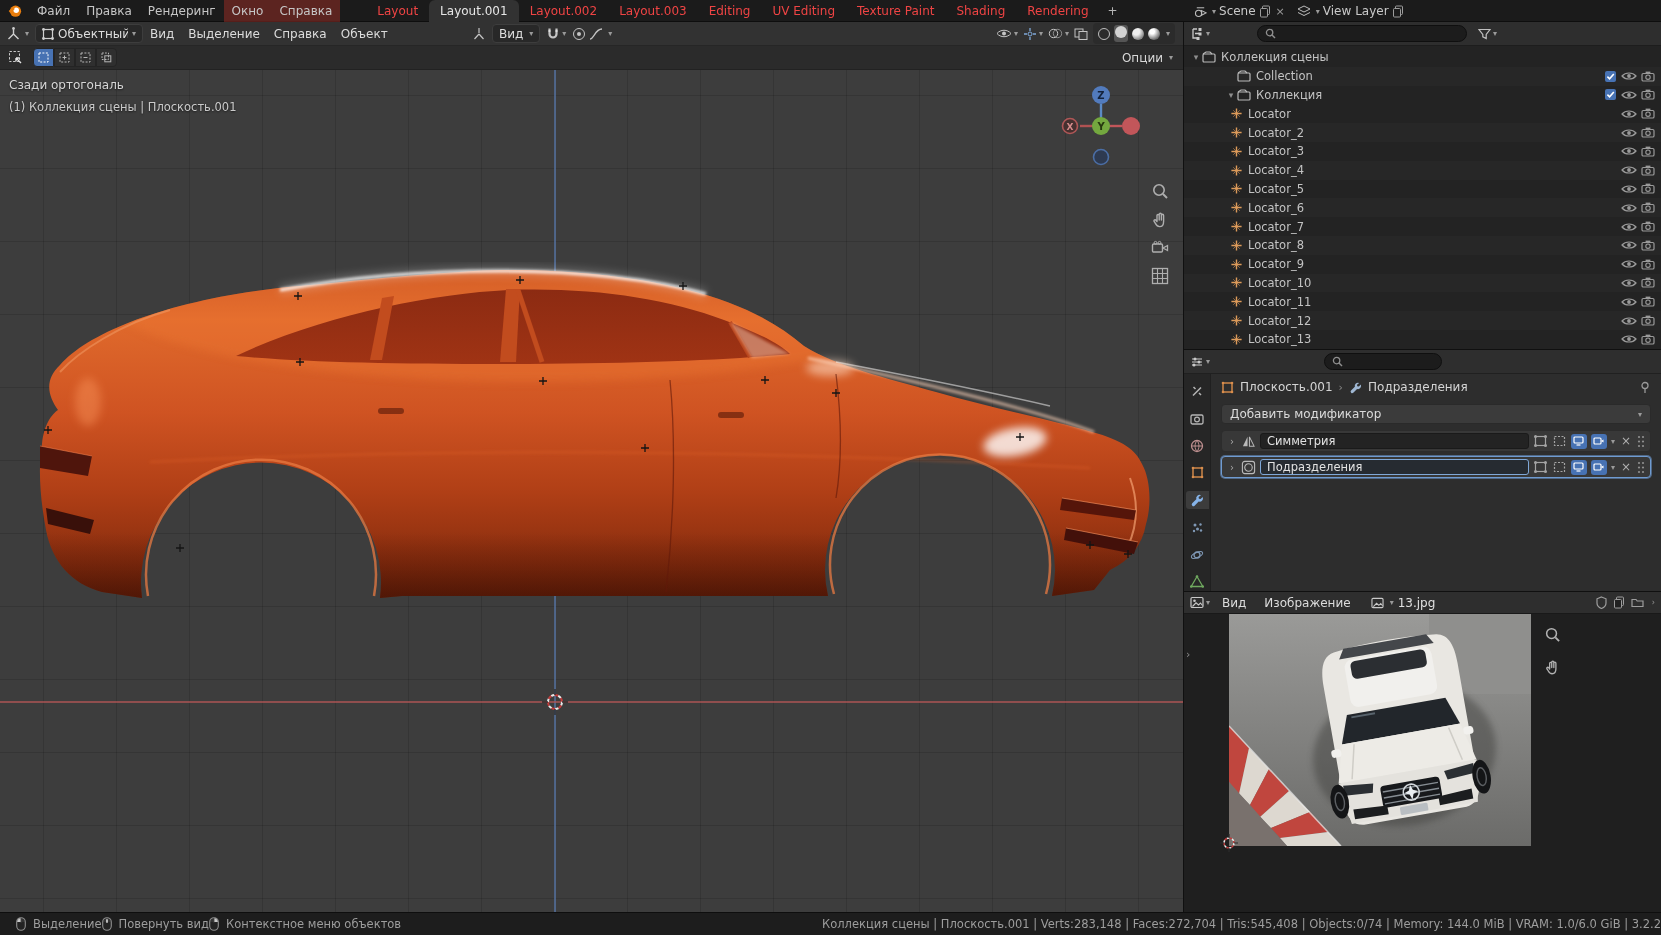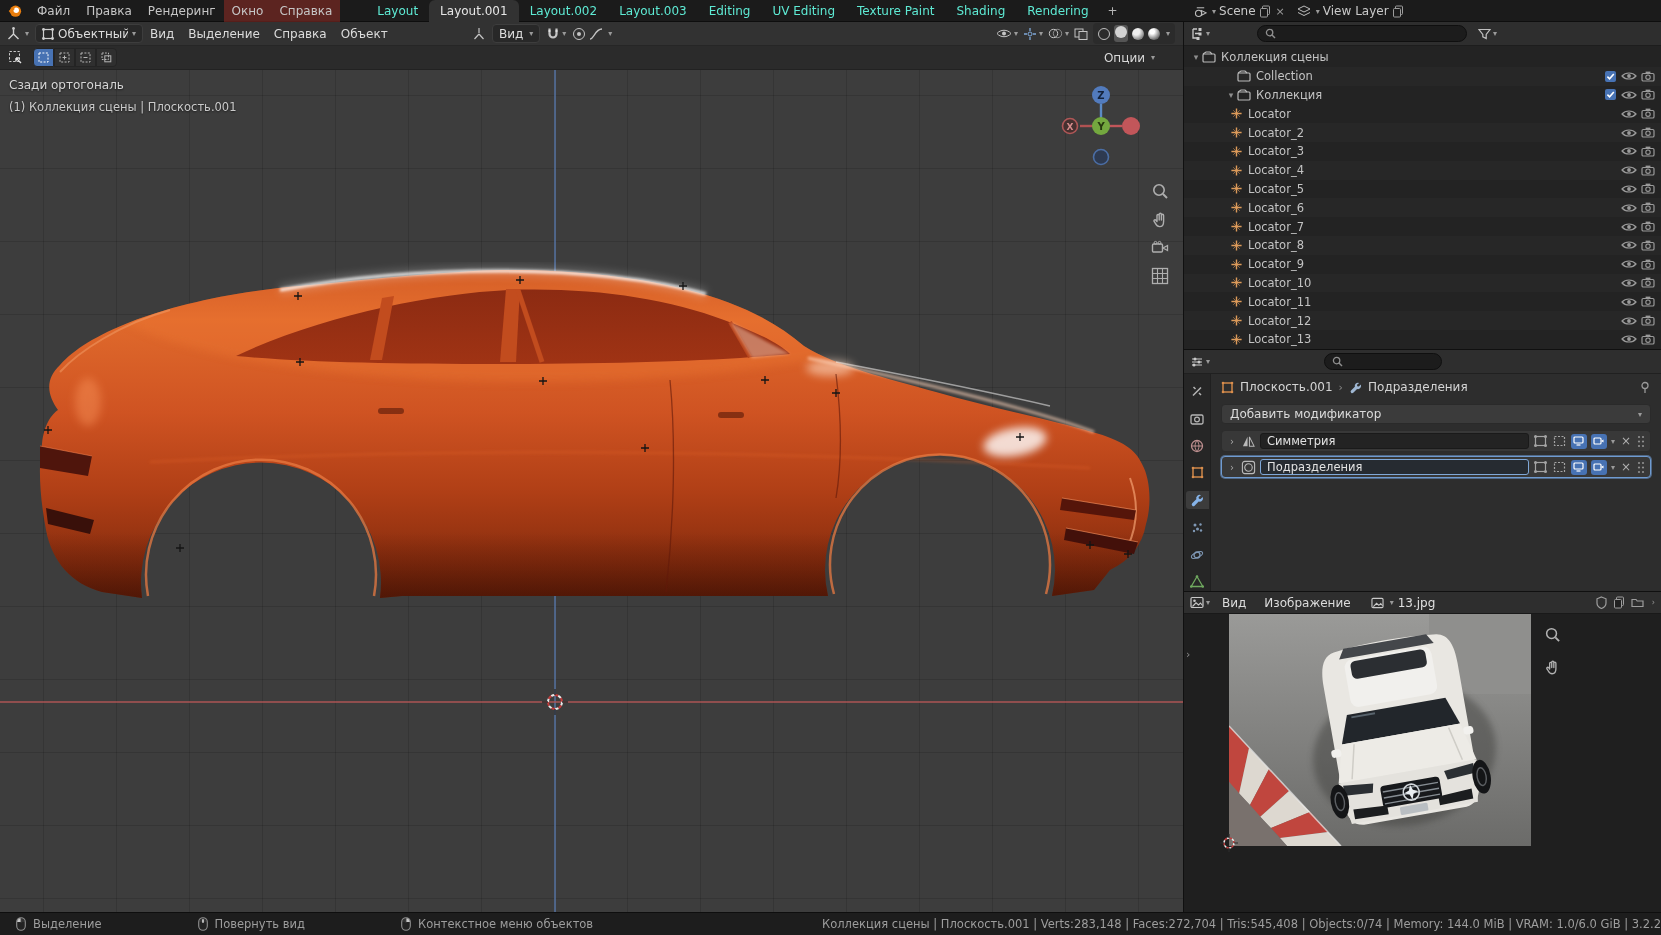--- a/index.html
+++ b/index.html
@@ -9,21 +9,21 @@
   .ic{display:inline-block;vertical-align:middle;flex:none}
   .chev{font-size:8px;color:#9a9a9a;margin-left:2px}
 
   
   .topbar{position:absolute;top:0;left:0;right:0;height:22px;background:#1b1b1b;
           border-bottom:1px solid #0e0e0e;display:flex;align-items:center}
   .logo{display:flex;align-items:center;padding:0 6px 0 8px}
   .tb-menu{padding:0 8px;height:22px;line-height:22px;color:#c6c6c6;cursor:default}
   .tb-menu.tinted{background:rgba(158,45,38,0.5)}
   .tb-tabs{display:flex;align-items:flex-end;height:22px;margin-left:26px}
-  .tb-tab{padding:0 11px;height:22px;line-height:23px;color:#5eead4;border-radius:6px 6px 0 0;white-space:nowrap}
+  .tb-tab{padding:0 11px;height:22px;line-height:23px;color:#ef4444;border-radius:6px 6px 0 0;white-space:nowrap}
   .tb-tab.active{background:#323232;color:#e6e6e6}
   .tb-tab-add{padding:0 8px;color:#b5b5b5;line-height:22px}
   .tb-right{position:absolute;left:1191px;top:0;height:22px;display:flex;align-items:center;gap:4px;color:#c9c9c9}
   .tb-widget{display:flex;align-items:center;gap:3px;padding:0 3px;height:20px}
   .tb-x{color:#9a9a9a;font-size:11px;padding:0 2px}
 
   
   .viewport{position:absolute;left:0;top:22px;width:1183px;height:890px;background:#3d3d3d}
   .rightcol{position:absolute;left:1183px;top:22px;width:478px;height:890px;background:#232323;border-left:1px solid #101010}
 
@@ -45,21 +45,21 @@
   .shadegrp .active-wrap{background:#555;border-radius:3px;padding:1px}
 
   
   .vp-tools{position:absolute;top:24px;left:0;right:0;height:24px;background:#2b2b2b;
             border-bottom:1px solid #222;display:flex;align-items:center;padding:0 8px;z-index:5}
   .selgrp{display:flex;margin-left:10px}
   .selbtn{width:21px;height:19px;background:#2f2f2f;border:1px solid #242424;display:flex;align-items:center;justify-content:center}
   .selbtn:first-child{border-radius:4px 0 0 4px}
   .selbtn:last-child{border-radius:0 4px 4px 0}
   .selbtn.active{background:#4772b3}
-  .vp-options{position:absolute;right:28px;display:flex;align-items:center;gap:4px;color:#d8d8d8}
+  .vp-options{position:absolute;right:10px;display:flex;align-items:center;gap:4px;color:#d8d8d8}
 
   
   .vp-canvas{position:absolute;top:48px;left:0;right:0;bottom:0;overflow:hidden;background:#3d3d3d;
     background-image:linear-gradient(to right,rgba(0,0,0,0.13) 1px,transparent 1px),
                      linear-gradient(to bottom,rgba(0,0,0,0.13) 1px,transparent 1px);
     background-size:73px 73px;background-position:43px 25px}
   .axis-z{position:absolute;left:554px;top:0;bottom:0;width:2px;background:rgba(90,125,178,0.65)}
   .axis-x{position:absolute;top:631px;left:0;right:0;height:2px;background:rgba(180,85,85,0.7)}
   .vp-text{position:absolute;left:9px;top:8px;color:#d6d6d6;text-shadow:0 1px 2px rgba(0,0,0,.6);font-size:12px}
   .vp-text .l2{font-size:11.5px;color:#cbcbcb;margin-top:8px}
@@ -115,21 +115,21 @@
   .im-hdr-right{margin-left:auto;display:flex;align-items:center;gap:6px}
   .im-canvas{position:absolute;top:22px;left:0;right:0;bottom:0;background:#1f1f1f}
   .photo{position:absolute;left:45px;top:0}
   .im-sideicons{position:absolute;left:360px;top:12px;display:flex;flex-direction:column;gap:16px;opacity:.9}
   .im-expand{position:absolute;left:2px;top:34px;color:#8b8b8b;font-size:11px}
   .cursor2d{position:absolute;left:36px;top:220px}
 
   
   .statusbar{position:absolute;left:0;right:0;bottom:0;height:23px;background:#1d1d1d;border-top:1px solid #0e0e0e;
              display:flex;align-items:center;font-size:11.5px;color:#9d9d9d}
-  .sb-item{display:flex;align-items:center;gap:7px;margin-left:96px;white-space:nowrap}
+  .sb-item{display:flex;align-items:center;gap:7px;white-space:nowrap}
   .sb-item:first-child{margin-left:16px}
   .sb-info{margin-left:auto;white-space:nowrap;color:#9d9d9d}
   .mouse .m-body{fill:#232323;stroke:#8f8f8f;stroke-width:1.1}
   .mouse .m-left,.mouse .m-mid,.mouse .m-right{fill:#aaa;opacity:.12}
   .mouse[data-btn=left] .m-left{opacity:1;fill:#c9c9c9}
   .mouse[data-btn=middle] .m-mid{opacity:1;fill:#c9c9c9}
   .mouse[data-btn=right] .m-right{opacity:1;fill:#c9c9c9}
 </style>
 </head>
 <body>

